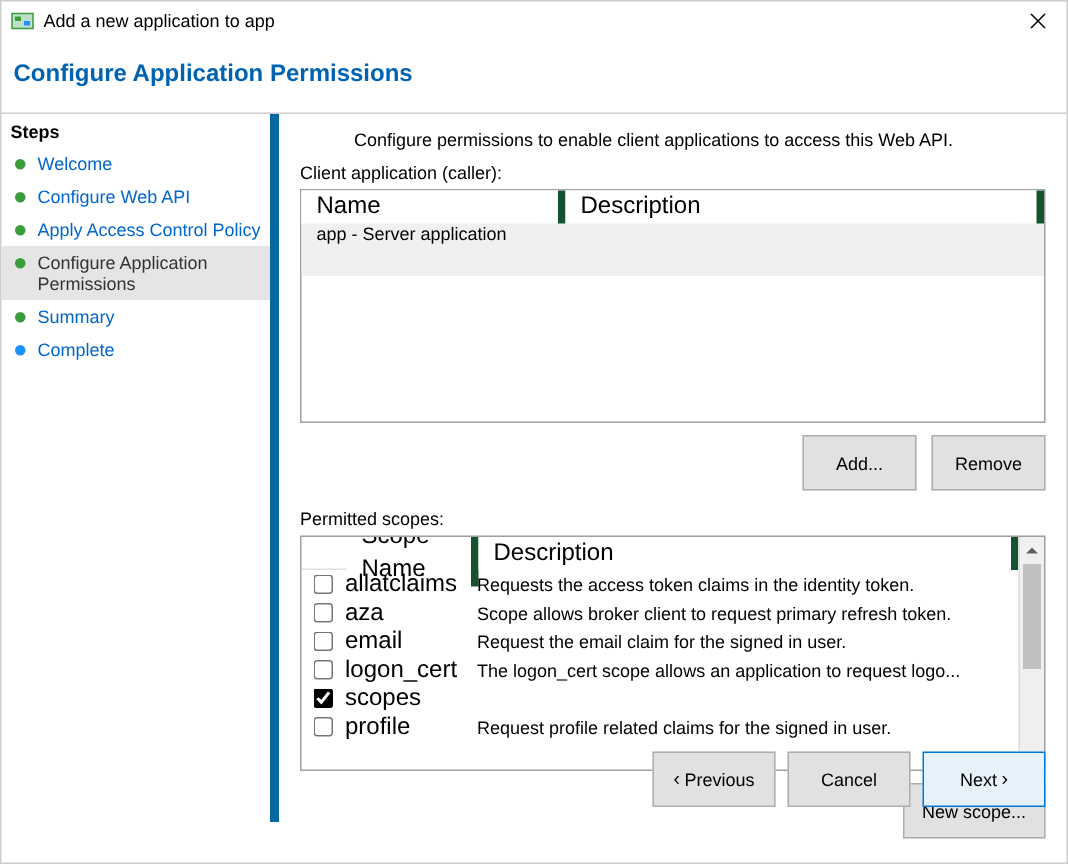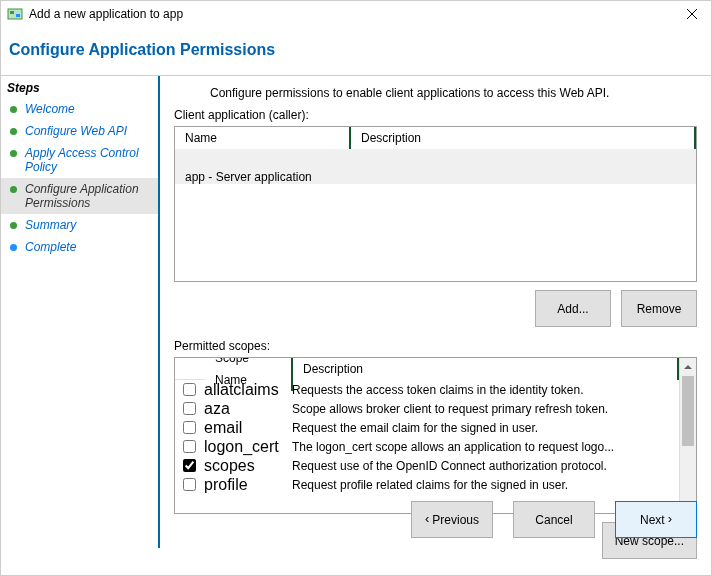--- a/index.html
+++ b/index.html
@@ -5,37 +5,37 @@
   * { box-sizing: border-box; margin: 0; padding: 0; font-family: "Segoe UI", Tahoma, sans-serif; font-size: 12px; }
   body { width: 712px; height: 576px; background: #fff; color: #000; position: relative; border: 1px solid #ccc; }
   .titlebar { display: flex; align-items: center; height: 26px; padding: 0 6px; }
   .title-icon { width: 16px; height: 16px; margin-right: 6px; display:inline-flex; align-items:center; justify-content:center;}
   .title-text { flex: 1; font-size: 12px; }
   .close-btn { width: 26px; height: 20px; display:flex; align-items:center; justify-content:center; cursor: pointer; }
   .close-btn svg { width: 10px; height: 10px; }
   .heading { font-size: 16px; font-weight: 600; color: #0063b1; padding: 14px 12px 16px 8px; }
   .divider { border-top: 1px solid #ccc; }
   .body { display: flex; height: 472px; }
-  .sidebar { width: 159px; background: #fff; border-right: 2px solid #0369a1; padding-top: 2px; font-style: italic; }
+  .sidebar { width: 185px; background: #fff; border-right: 6px solid #0369a1; padding-top: 2px; }
   .sidebar-header { font-weight: 700; padding: 3px 8px 3px 6px; font-size: 12px; }
   .step { display: flex; align-items: flex-start; padding: 4px 6px; color: #0066cc; cursor: pointer; }
   .step.current { background: #e5e5e5; color: #333; }
   .step.done { color: #0066cc; }
   .step .bullet { width: 12px; height: 12px; margin-right: 6px; margin-top: 1px; flex-shrink:0; display:flex; align-items:center; justify-content:center;}
   .bullet-circle { width:7px; height:7px; border-radius:50%; }
   .bullet-green { background:#3a9c3a; }
   .bullet-blue { background:#1e90ff; }
   .step-label { line-height: 14px; }
   .content { flex: 1; padding: 8px 14px 8px 14px; position:relative; }
   .hint { padding: 2px 0 8px 0; font-size: 12px; margin-left: 36px; }
   .label { padding-bottom: 4px; font-size: 12px; }
   .grid1 { border: 1px solid #a0a0a0; height: 156px; background:#fff; position:relative;}
   .grid1 .hdr { display:flex; background:#fff; border-bottom:1px solid #e0e0e0; height:22px; align-items:center;}
-  .hcell { padding: 0 10px; font-size:12px; text-align:left; background:#fff; border-right:2px solid #14532d; line-height:22px;}
-  .grid1 .row { display:flex; height:35px; align-items:flex-end; }
+  .hcell { padding: 0 10px; font-size:16px; text-align:left; background:#fff; border-right:5px solid #14532d; line-height:22px;}
+  .grid1 .row { display:flex; height:35px; align-items:flex-start; }
   .grid1 .row.sel { background:#f0f0f0; }
   .grid1 .cell { padding: 0 10px; font-size:12px;}
   .c-name { width: 176px; }
   .c-desc { flex: 1; }
   .btn-row { display:flex; justify-content:flex-end; gap:10px; padding:8px 0 12px 0; }
   .btn { min-width: 76px; height: 37px; background:#e1e1e1; border:1px solid #adadad; padding: 0 12px; font-size:12px; cursor:pointer; }
   .btn.primary { border-color:#0078d7; background:#e5f1fb;}
   .grid2-wrap { position:relative; }
   .grid2 { border:1px solid #a0a0a0; height:157px; background:#fff; display:flex; }
   .grid2-body { flex:1; overflow:hidden; }
@@ -45,21 +45,21 @@
   .gc-desc { flex:1; }
   .grid2 .row { display:flex; height:19px; align-items:center; padding-left:8px;}
   .grid2 .chk { width:13px; height:13px; margin-right:8px; cursor:pointer; accent-color:#000;}
   .grid2 .sname { width: 88px; font-size:16px;}
   .grid2 .sdesc { flex:1; font-size:12px; white-space:nowrap; overflow:hidden; text-overflow:ellipsis; padding-right:4px;}
   .scrollbar { width:17px; background:#f0f0f0; border-left:1px solid #ddd; position:relative;}
   .sbtn { width:100%; height:17px; background:#f0f0f0; display:flex; align-items:center; justify-content:center; cursor:pointer;}
   .sbtn svg { width:8px; height:8px; fill:#606060;}
   .sthumb { position:absolute; left:2px; right:2px; top:18px; height:70px; background:#c0c0c0;}
   .btn-row2 { display:flex; justify-content:flex-end; padding:8px 0 0 0;}
-  .footer { position:absolute; bottom:10px; right:14px; display:flex; gap:20px; }
+  .footer { position:absolute; bottom:10px; right:14px; display:flex; gap:8px; }
   .footer .btn { min-width: 82px; }
   .chev-l::before { content:"‹"; margin-right:3px; font-size:13px; position:relative; top:-1px;}
   .chev-r::after { content:"›"; margin-left:3px; font-size:13px; position:relative; top:-1px;}
   .lbl2 { padding: 0 0 4px 0; }
 </style>
 </head>
 <body>
 
 <div class="titlebar">
   <span class="title-icon">
@@ -169,21 +169,20 @@
                 <div class="sdesc">Request the email claim for the signed in user.</div>
               </div>
               <div class="row">
                 <input type="checkbox" class="chk" style="">
                 <div class="sname">logon_cert</div>
                 <div class="sdesc">The logon_cert scope allows an application to request logo...</div>
               </div>
               <div class="row">
                 <input type="checkbox" class="chk" checked="" style="">
                 <div class="sname">scopes</div>
-                <div class="sdesc">Request use of the OpenID Connect authorization protocol.</div>
               </div>
               <div class="row">
                 <input type="checkbox" class="chk" style="">
                 <div class="sname">profile</div>
                 <div class="sdesc">Request profile related claims for the signed in user.</div>
               </div>
             </div>
         </div>
         <div class="scrollbar">
           <div class="sbtn">

